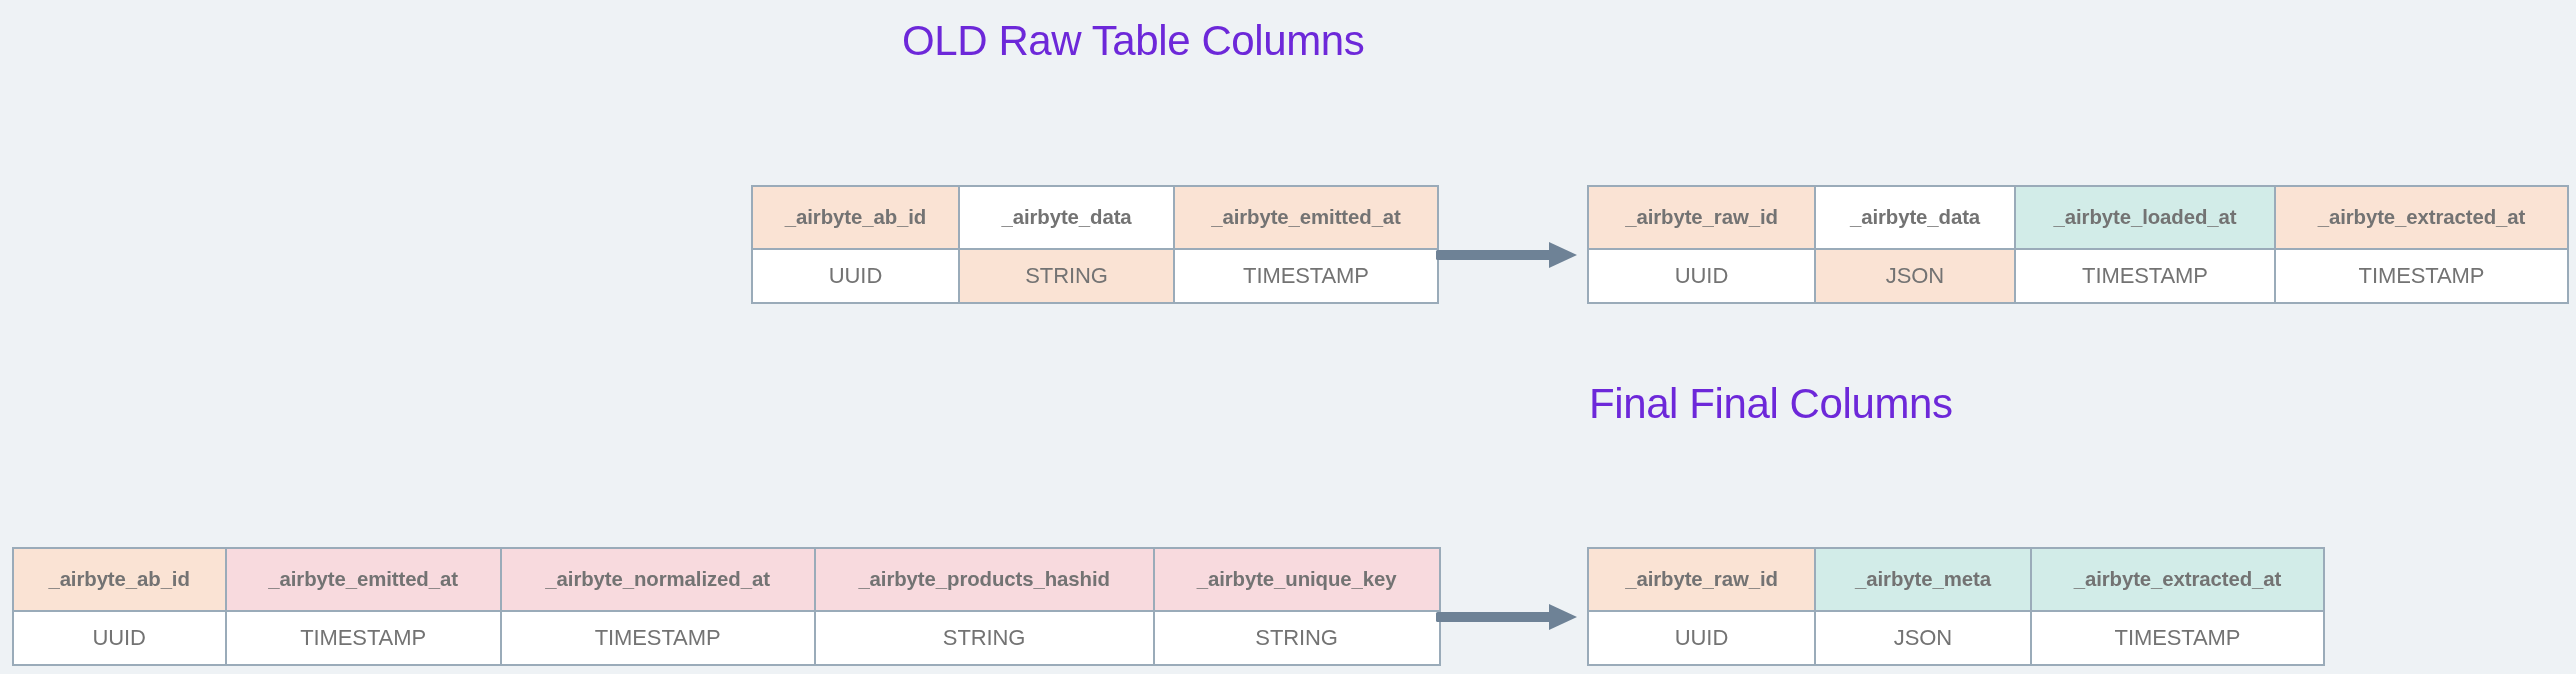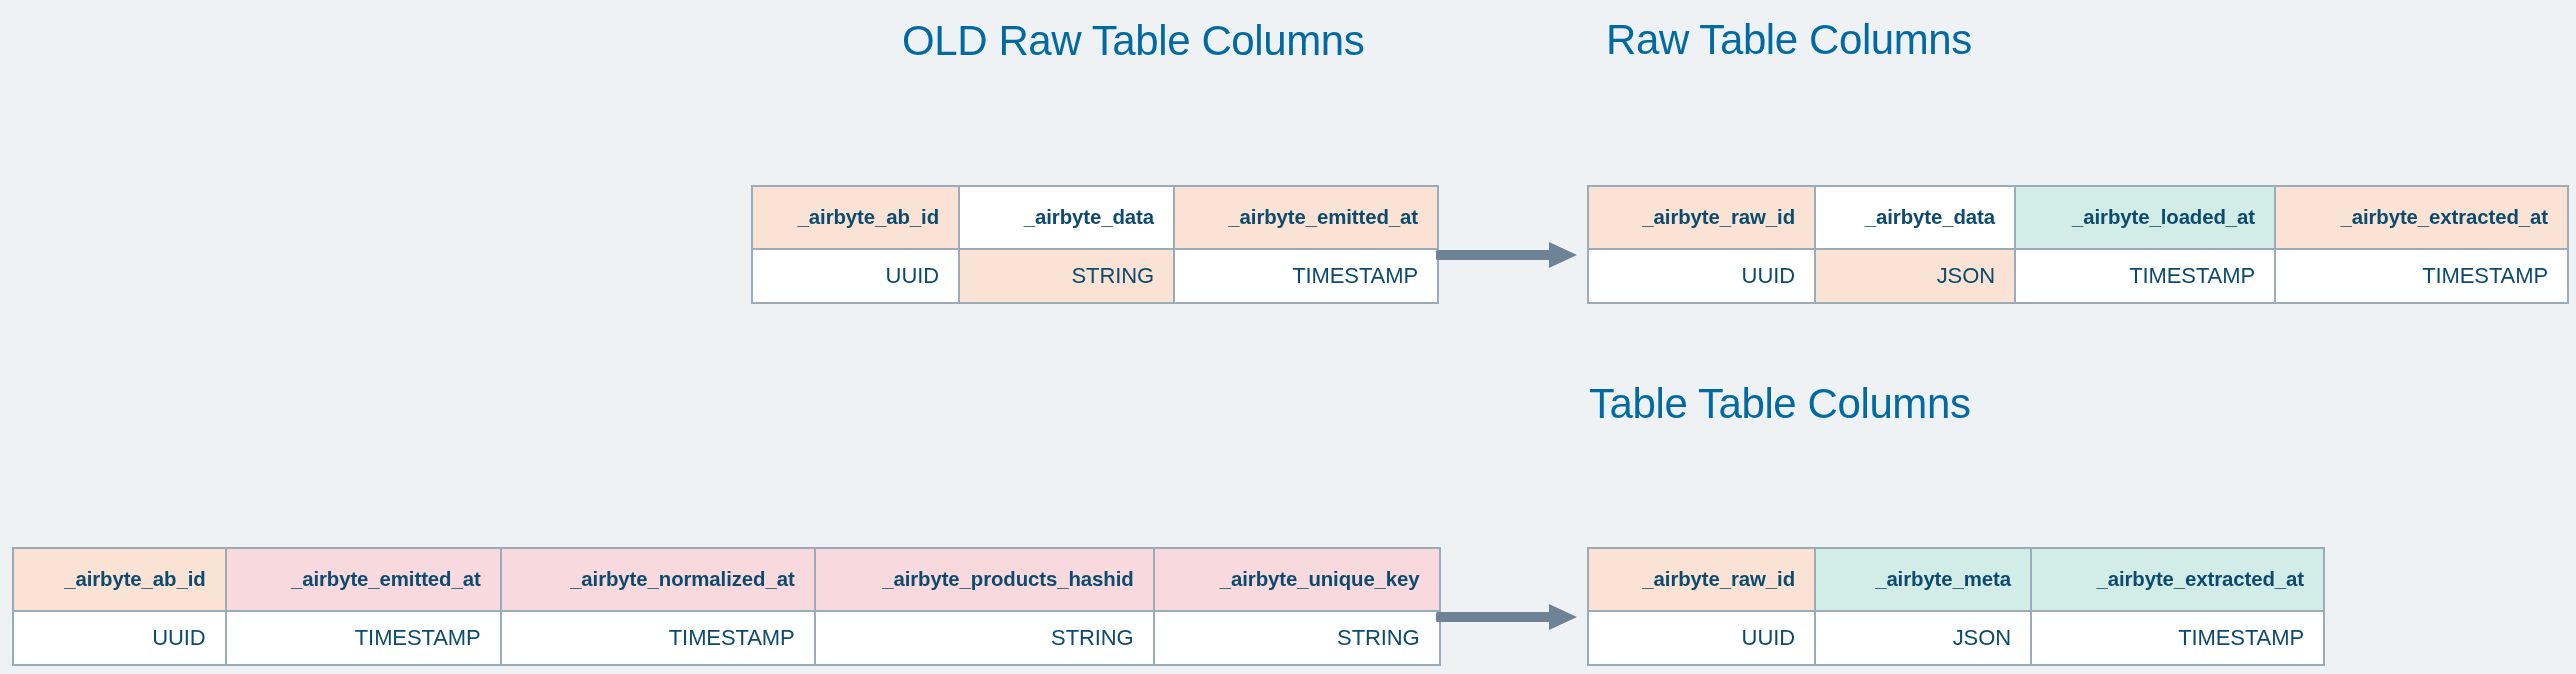--- a/index.html
+++ b/index.html
@@ -21,44 +21,44 @@
     inset: 0;
   }
 
   
   .heading {
     position: absolute;
     font-size: 42px;
     font-weight: 400;
     letter-spacing: -0.4px;
     white-space: nowrap;
-    color: #0369a1;
+    color: #6d28d9;
     line-height: 1;
   }
   #h-old-raw   { left: 902px; top: 20.4px; }
   #h-new-raw   { left: 1606px; top: 19px; }
   #h-old-final { left: 874px; top: 384px; }
   #h-new-final { left: 1589px; top: 383px; }
 
   
   .tbl {
     position: absolute;
     border-collapse: separate;
     border-spacing: 0;
     background: #ffffff;
     border: 2.2px solid #9aabb9;
     table-layout: fixed;
   }
   .tbl th, .tbl td {
     border-right: 2.2px solid #9aabb9;
     background: #ffffff;
-    text-align: right;
+    text-align: center;
     vertical-align: middle;
     white-space: nowrap;
-    color: #0c4a6e;
+    color: #737373;
     box-sizing: border-box;
   }
   .tbl th:last-child, .tbl td:last-child { border-right: none; }
 
   .tbl th {
     font-size: 20.4px;
     font-weight: 700;
     padding: 16.7px 19px 16.7px 19px;
     height: 63px;
     border-bottom: 2.2px solid #9aabb9;
@@ -132,24 +132,23 @@
     border-left: 28px solid #6e8296;
   }
 </style>
 </head>
 <body>
 
 <div class="canvas">
 
   <div class="heading" id="h-old-raw">OLD Raw Table Columns</div>
 
-  <div class="heading" id="h-new-raw">Raw Table Columns</div>
-
-
-  <div class="heading" id="h-new-final">Table Table Columns</div>
+
+
+  <div class="heading" id="h-new-final">Final Final Columns</div>
 
   <table class="tbl" id="tbl-old-raw">
     <tbody>
         <tr>
       <th class="fill-peach">_airbyte_ab_id</th>
       <th class="fill-white">_airbyte_data</th>
       <th class="fill-peach">_airbyte_emitted_at</th>
     </tr>
     <tr>
       <td class="fill-white">UUID</td>

